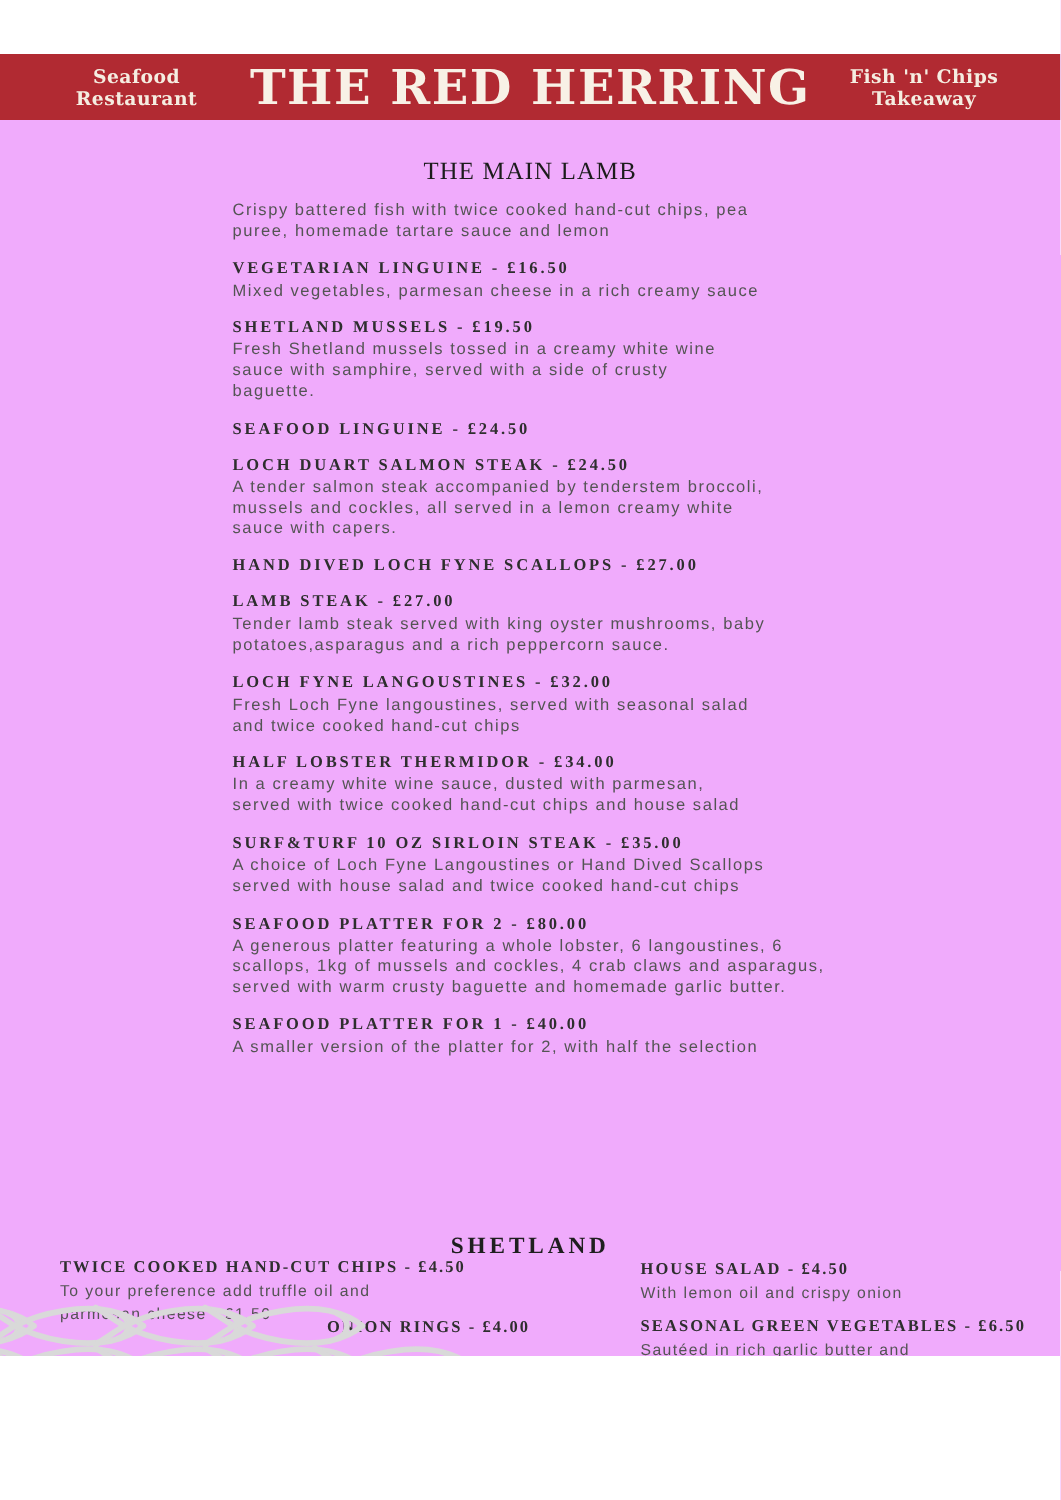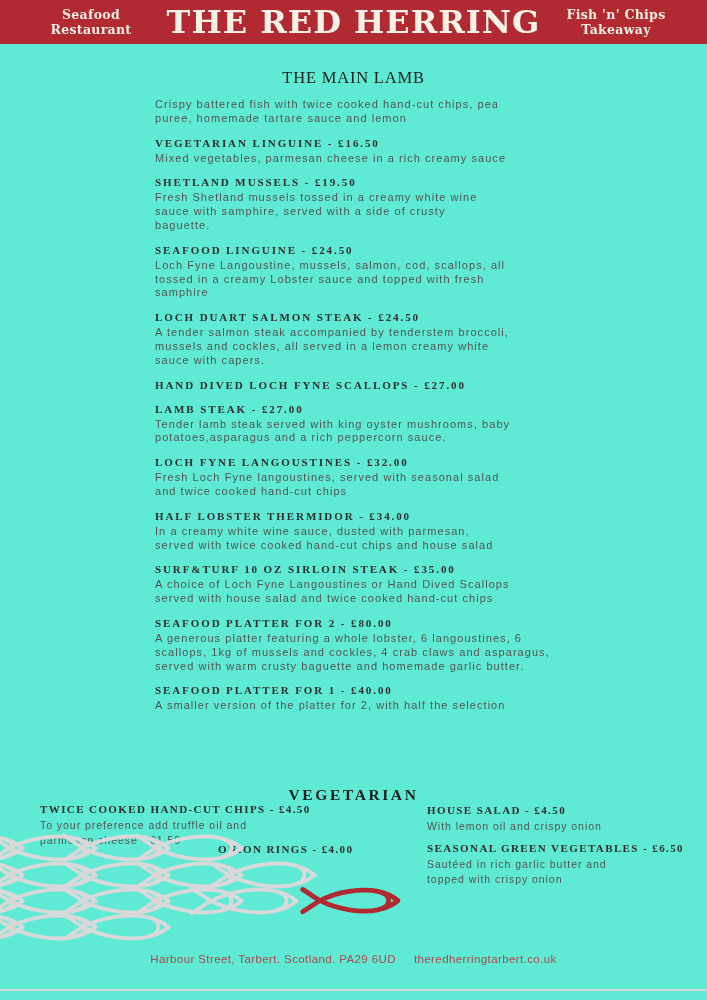--- a/index.html
+++ b/index.html
@@ -1,18 +1,18 @@
 <!DOCTYPE html>
 <html><head>
 <meta charset="utf-8">
 <style>
   html,body{margin:0;padding:0;background:#fff;}
   .page{
-    position:relative;width:707px;height:1000px;background:#5eead4;
-    font-family:"Liberation Sans",sans-serif;overflow:hidden;
+    position:relative;width:707px;height:868px;background:#f0abfc;
+    font-family:"Liberation Sans",sans-serif;overflow:hidden;margin-top:36px;
   }
   
   .topbar{
     position:absolute;top:0;left:0;width:707px;height:44px;background:#b12a32;
     display:flex;align-items:center;justify-content:space-between;
     padding:0 26px;box-sizing:border-box;
   }
   .topbar-side{
     font-family:"DejaVu Serif",serif;font-weight:700;font-size:12.5px;line-height:15px;
     color:#f5ede1;text-align:center;white-space:pre-line;letter-spacing:.3px;width:130px;
@@ -86,23 +86,20 @@
       <div class="m-desc">Mixed vegetables, parmesan cheese in a rich creamy sauce</div>
     </div>
     <div class="m-item">
       <div class="m-title">SHETLAND MUSSELS - £19.50</div>
       <div class="m-desc">Fresh Shetland mussels tossed in a creamy white wine
 sauce with samphire, served with a side of crusty
 baguette.</div>
     </div>
     <div class="m-item">
       <div class="m-title">SEAFOOD LINGUINE - £24.50</div>
-      <div class="m-desc">Loch Fyne Langoustine, mussels, salmon, cod, scallops, all
-tossed in a creamy Lobster sauce and topped with fresh
-samphire</div>
     </div>
     <div class="m-item">
       <div class="m-title">LOCH DUART SALMON STEAK - £24.50</div>
       <div class="m-desc">A tender salmon steak accompanied by tenderstem broccoli,
 mussels and cockles, all served in a lemon creamy white
 sauce with capers.</div>
     </div>
     <div class="m-item">
       <div class="m-title">HAND DIVED LOCH FYNE SCALLOPS - £27.00</div>
     </div>
@@ -131,21 +128,21 @@
       <div class="m-desc">A generous platter featuring a whole lobster, 6 langoustines, 6
 scallops, 1kg of mussels and cockles, 4 crab claws and asparagus,
 served with warm crusty baguette and homemade garlic butter.</div>
     </div>
     <div class="m-item">
       <div class="m-title">SEAFOOD PLATTER FOR 1 - £40.00</div>
       <div class="m-desc">A smaller version of the platter for 2, with half the selection</div>
     </div>
   </div>
 
-  <div class="sidelines-heading">VEGETARIAN</div>
+  <div class="sidelines-heading">SHETLAND</div>
 
   <div class="side-col col-chips">
     <div class="s-title">TWICE COOKED HAND-CUT CHIPS - £4.50</div>
     <div class="s-desc">To your preference add truffle oil and
 parmesan cheese - £1.50</div>
   </div>
 
   <div class="side-col col-onion">
     <div class="s-title">ONION RINGS - £4.00</div>
   </div>

